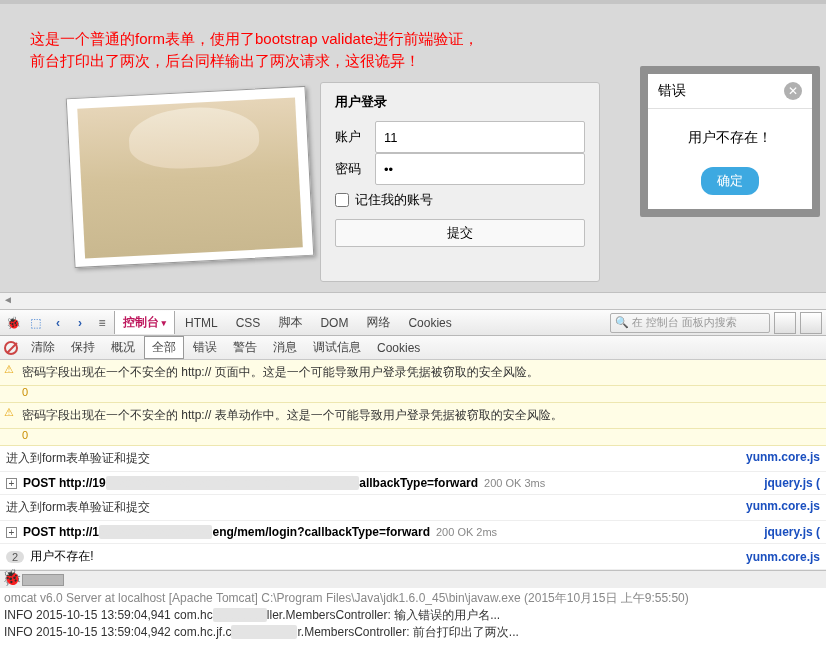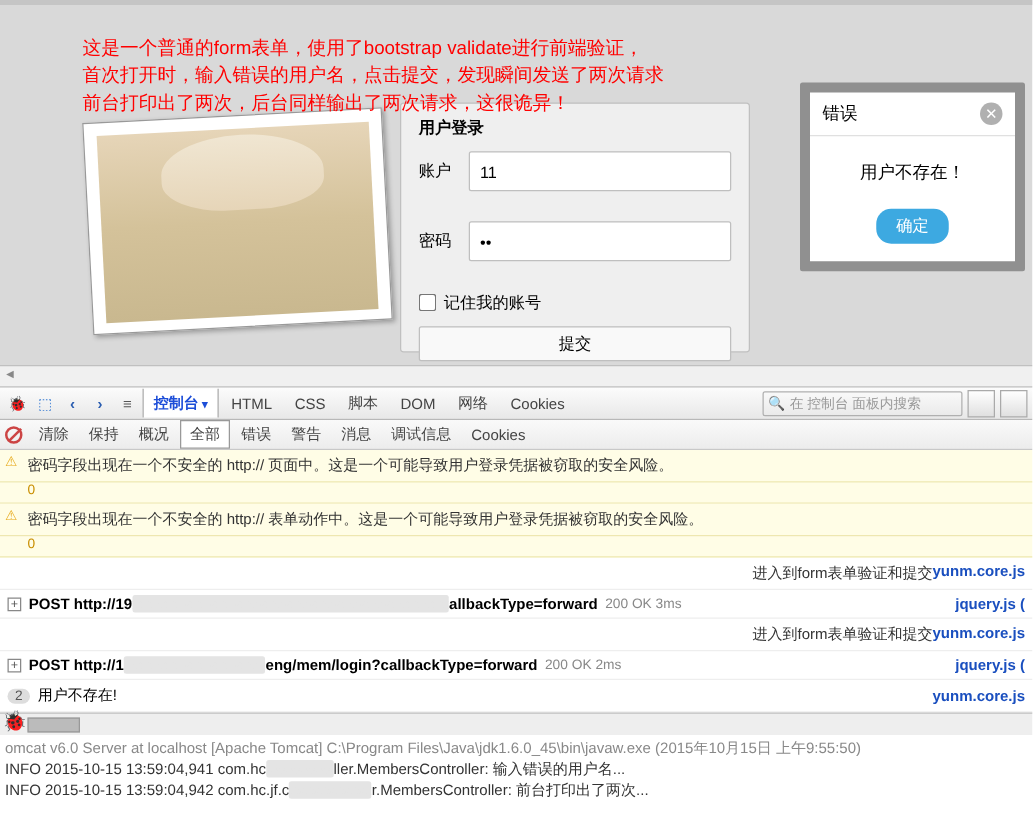--- a/index.html
+++ b/index.html
@@ -1,26 +1,26 @@
 <!DOCTYPE html>
 <html><head>
 <meta charset="utf-8">
 <style>
 * { margin:0; padding:0; box-sizing:border-box; font-family:"Microsoft YaHei",Arial,sans-serif; }
 body { width:826px; height:660px; background:#fff; overflow:hidden; position:relative; }
 
 .top-area { height:292px; background:#d9d9d9; position:relative; border-top:4px solid #c5c5c5; }
-.overlay-text { position:absolute; top:24px; left:30px; color:#ff0000; font-size:15px; line-height:22px; z-index:5;margin-left:36px; }
+.overlay-text { position:absolute; top:24px; left:30px; color:#ff0000; font-size:15px; line-height:22px; z-index:5; }
 .photo { position:absolute; top:88px; left:70px; width:240px; height:170px; background:#fff; border:1px solid #999; transform:rotate(-3deg); box-shadow:2px 2px 4px rgba(0,0,0,0.3); }
 .photo-inner { margin:10px; height:150px; background:linear-gradient(#e6d5b8 0%,#d4c29a 50%,#c9b88f 100%); position:relative; }
 .photo-inner::after { content:""; position:absolute; top:5px; left:50px; width:130px; height:60px; background:linear-gradient(#f0e6d2,#e6d5b8); border-radius:50% 50% 40% 40%; }
 
 .form-panel { position:absolute; top:78px; left:320px; width:280px; height:200px; background:#efefef; border:1px solid #c0c0c0; border-radius:3px; padding:10px 14px; }
 .form-title { font-size:13px; font-weight:bold; margin-bottom:10px; }
-.form-row { display:flex; align-items:center; margin-bottom:24px; }
+.form-row { display:flex; align-items:center; margin-bottom:0; }
 .form-row label { width:40px; font-size:13px; }
 .form-row input { flex:1; height:32px; border:1px solid #bfbfbf; border-radius:2px; padding:0 8px; font-size:13px; }
 .remember { display:flex; align-items:center; gap:6px; margin:6px 0 10px 0; font-size:13px; }
 .remember input { width:14px; height:14px; }
 .submit-btn { width:100%; height:28px; background:#f9f9f9; border:1px solid #bfbfbf; border-radius:2px; font-size:13px; cursor:pointer; }
 
 .dialog { position:absolute; top:62px; right:6px; width:180px; background:#fff; border:8px solid #909090; border-radius:2px; z-index:10; }
 .dialog-head { display:flex; justify-content:space-between; align-items:center; padding:8px 10px; border-bottom:1px solid #e0e0e0; }
 .dialog-head span { font-size:14px; }
 .close-ic { width:18px; height:18px; border-radius:50%; background:#b0b0b0; color:#fff; font-size:12px; display:flex; align-items:center; justify-content:center; cursor:pointer; }
@@ -30,36 +30,36 @@
 
 .scroll-gap { height:18px; background:#f0f0f0; border-top:1px solid #c0c0c0; border-bottom:1px solid #c0c0c0; position:relative; }
 .scroll-gap::before{content:"◄";position:absolute;left:3px;top:1px;font-size:10px;color:#888;}
 
 .devtools { font-size:12px; }
 .dt-bar1 { height:26px; background:linear-gradient(#fcfcfc,#e8e8e8); border-bottom:1px solid #b8b8b8; display:flex; align-items:center; padding:0 4px; gap:2px; }
 .dt-ic { width:20px; height:20px; display:flex; align-items:center; justify-content:center; cursor:pointer; color:#555; }
 .bug { color:#e68a00; }
 .arrow { color:#2a5db0; font-weight:bold; }
 .tab { padding:3px 8px; color:#444; cursor:pointer; }
-.tab.active { font-weight:bold; color:#1d4ed8; border-left:1px solid #aaa; border-right:1px solid #aaa; background:#fff; }
+.tab.active { font-weight:bold; color:#be185d; border-left:1px solid #aaa; border-right:1px solid #aaa; background:#fff; }
 .tab.down::after{content:" ▾";font-size:9px;}
 .search-box { margin-left:auto; height:20px; border:1px solid #b0b0b0; border-radius:2px; padding:0 4px; width:160px; color:#999; font-size:11px; display:flex; align-items:center; gap:3px; }
 .sb-btn{width:22px;height:22px;border:1px solid #aaa;background:linear-gradient(#fff,#e0e0e0);margin-left:2px;cursor:pointer;}
 
 .dt-bar2 { height:24px; background:linear-gradient(#fafafa,#ececec); border-bottom:1px solid #c8c8c8; display:flex; align-items:center; padding:0 4px; gap:2px; }
 .filter { padding:2px 7px; color:#444; cursor:pointer; }
 .filter.active { border:1px solid #999; background:#fff; }
 .noentry{width:14px;height:14px;border:2px solid #c44;border-radius:50%;position:relative;margin-right:4px;}
 .noentry::after{content:"";position:absolute;top:4px;left:-1px;width:14px;height:2px;background:#c44;transform:rotate(-45deg);}
 
 .console-body { }
 .warn-row { background:#fffde6; border-bottom:1px solid #eee7b0; padding:4px 6px 4px 22px; position:relative; color:#333; }
 .warn-row::before { content:"⚠"; position:absolute; left:4px; top:3px; color:#e6a817; font-size:11px; }
 .warn-sub { padding:0 0 4px 22px; background:#fffde6; border-bottom:1px solid #eee7b0; color:#c98e00; font-size:11px; }
-.log-row { padding:4px 6px; border-bottom:1px solid #eee; display:flex; justify-content:flex-end; color:#333; }
+.log-row { padding:4px 6px; border-bottom:1px solid #eee; display:flex; justify-content:space-between; color:#333; }
 .link { color:#1a4fbf; font-weight:bold; }
 .post-row { padding:4px 6px; border-bottom:1px solid #eee; display:flex; align-items:center; gap:6px; }
 .plus { width:11px; height:11px; border:1px solid #888; display:flex; align-items:center; justify-content:center; font-size:10px; color:#555; cursor:pointer; }
 .post-txt { font-weight:bold; }
 .blur { background:#e4e4e4; color:#e4e4e4; border-radius:2px; }
 .status { color:#888; font-size:11px; }
 .post-link { margin-left:auto; color:#1a4fbf; font-weight:bold; }
 .count-row { padding:4px 6px; border-bottom:1px solid #eee; display:flex; align-items:center; gap:6px; }
 .count-badge { background:#ddd; border-radius:8px; padding:0 6px; font-size:11px; color:#555; }
 
@@ -71,21 +71,20 @@
 .server-log { font-family:Consolas,monospace; font-size:12px; padding:2px 4px; background:#fff; color:#333; }
 .server-log .dim { color:#888; }
 .server-log .line { white-space:nowrap; overflow:hidden; }
 </style>
 </head>
 <body>
 
 <div class="top-area">
   <div class="overlay-text">
     <div>这是一个普通的form表单，使用了bootstrap validate进行前端验证，</div>
-    <div>首次打开时，输入错误的用户名，点击提交，发现瞬间发送了两次请求</div>
     <div>前台打印出了两次，后台同样输出了两次请求，这很诡异！</div>
   </div>
   <div class="photo">
       <div class="photo-inner"></div>
     </div>
 
   <div class="form-panel">
     <div class="form-title">用户登录</div>
     <div class="form-row">
       <label>账户</label>

